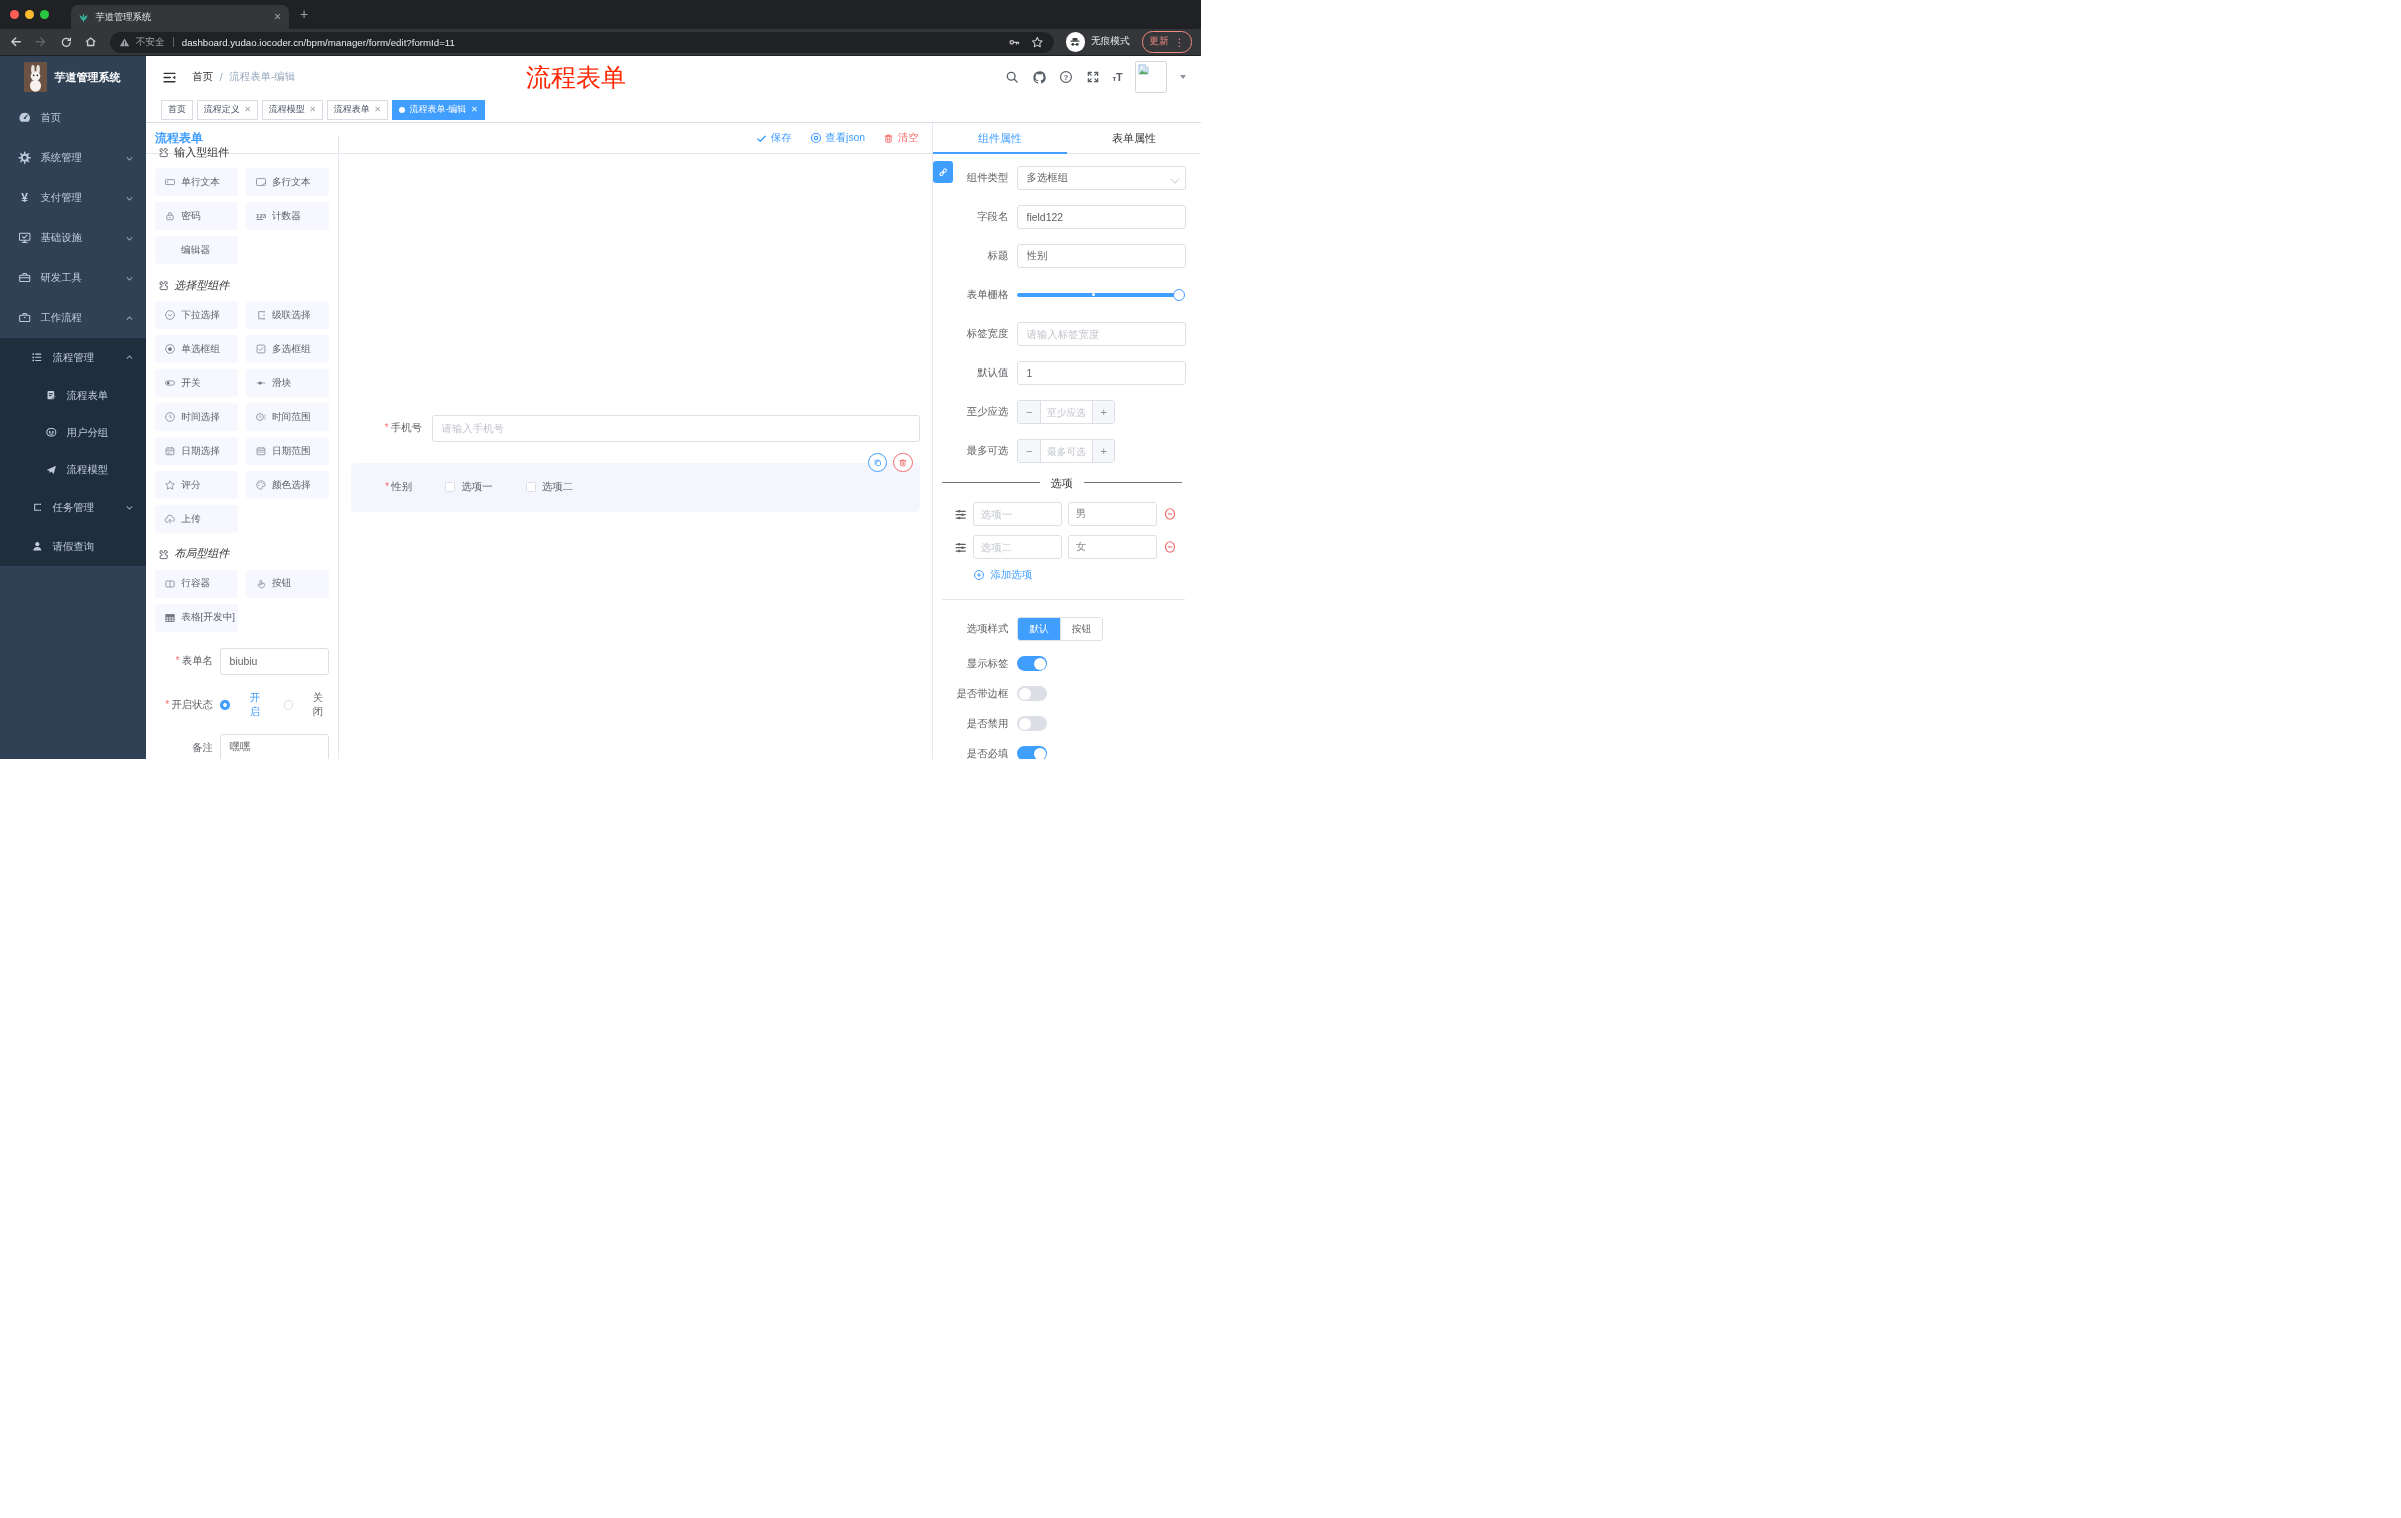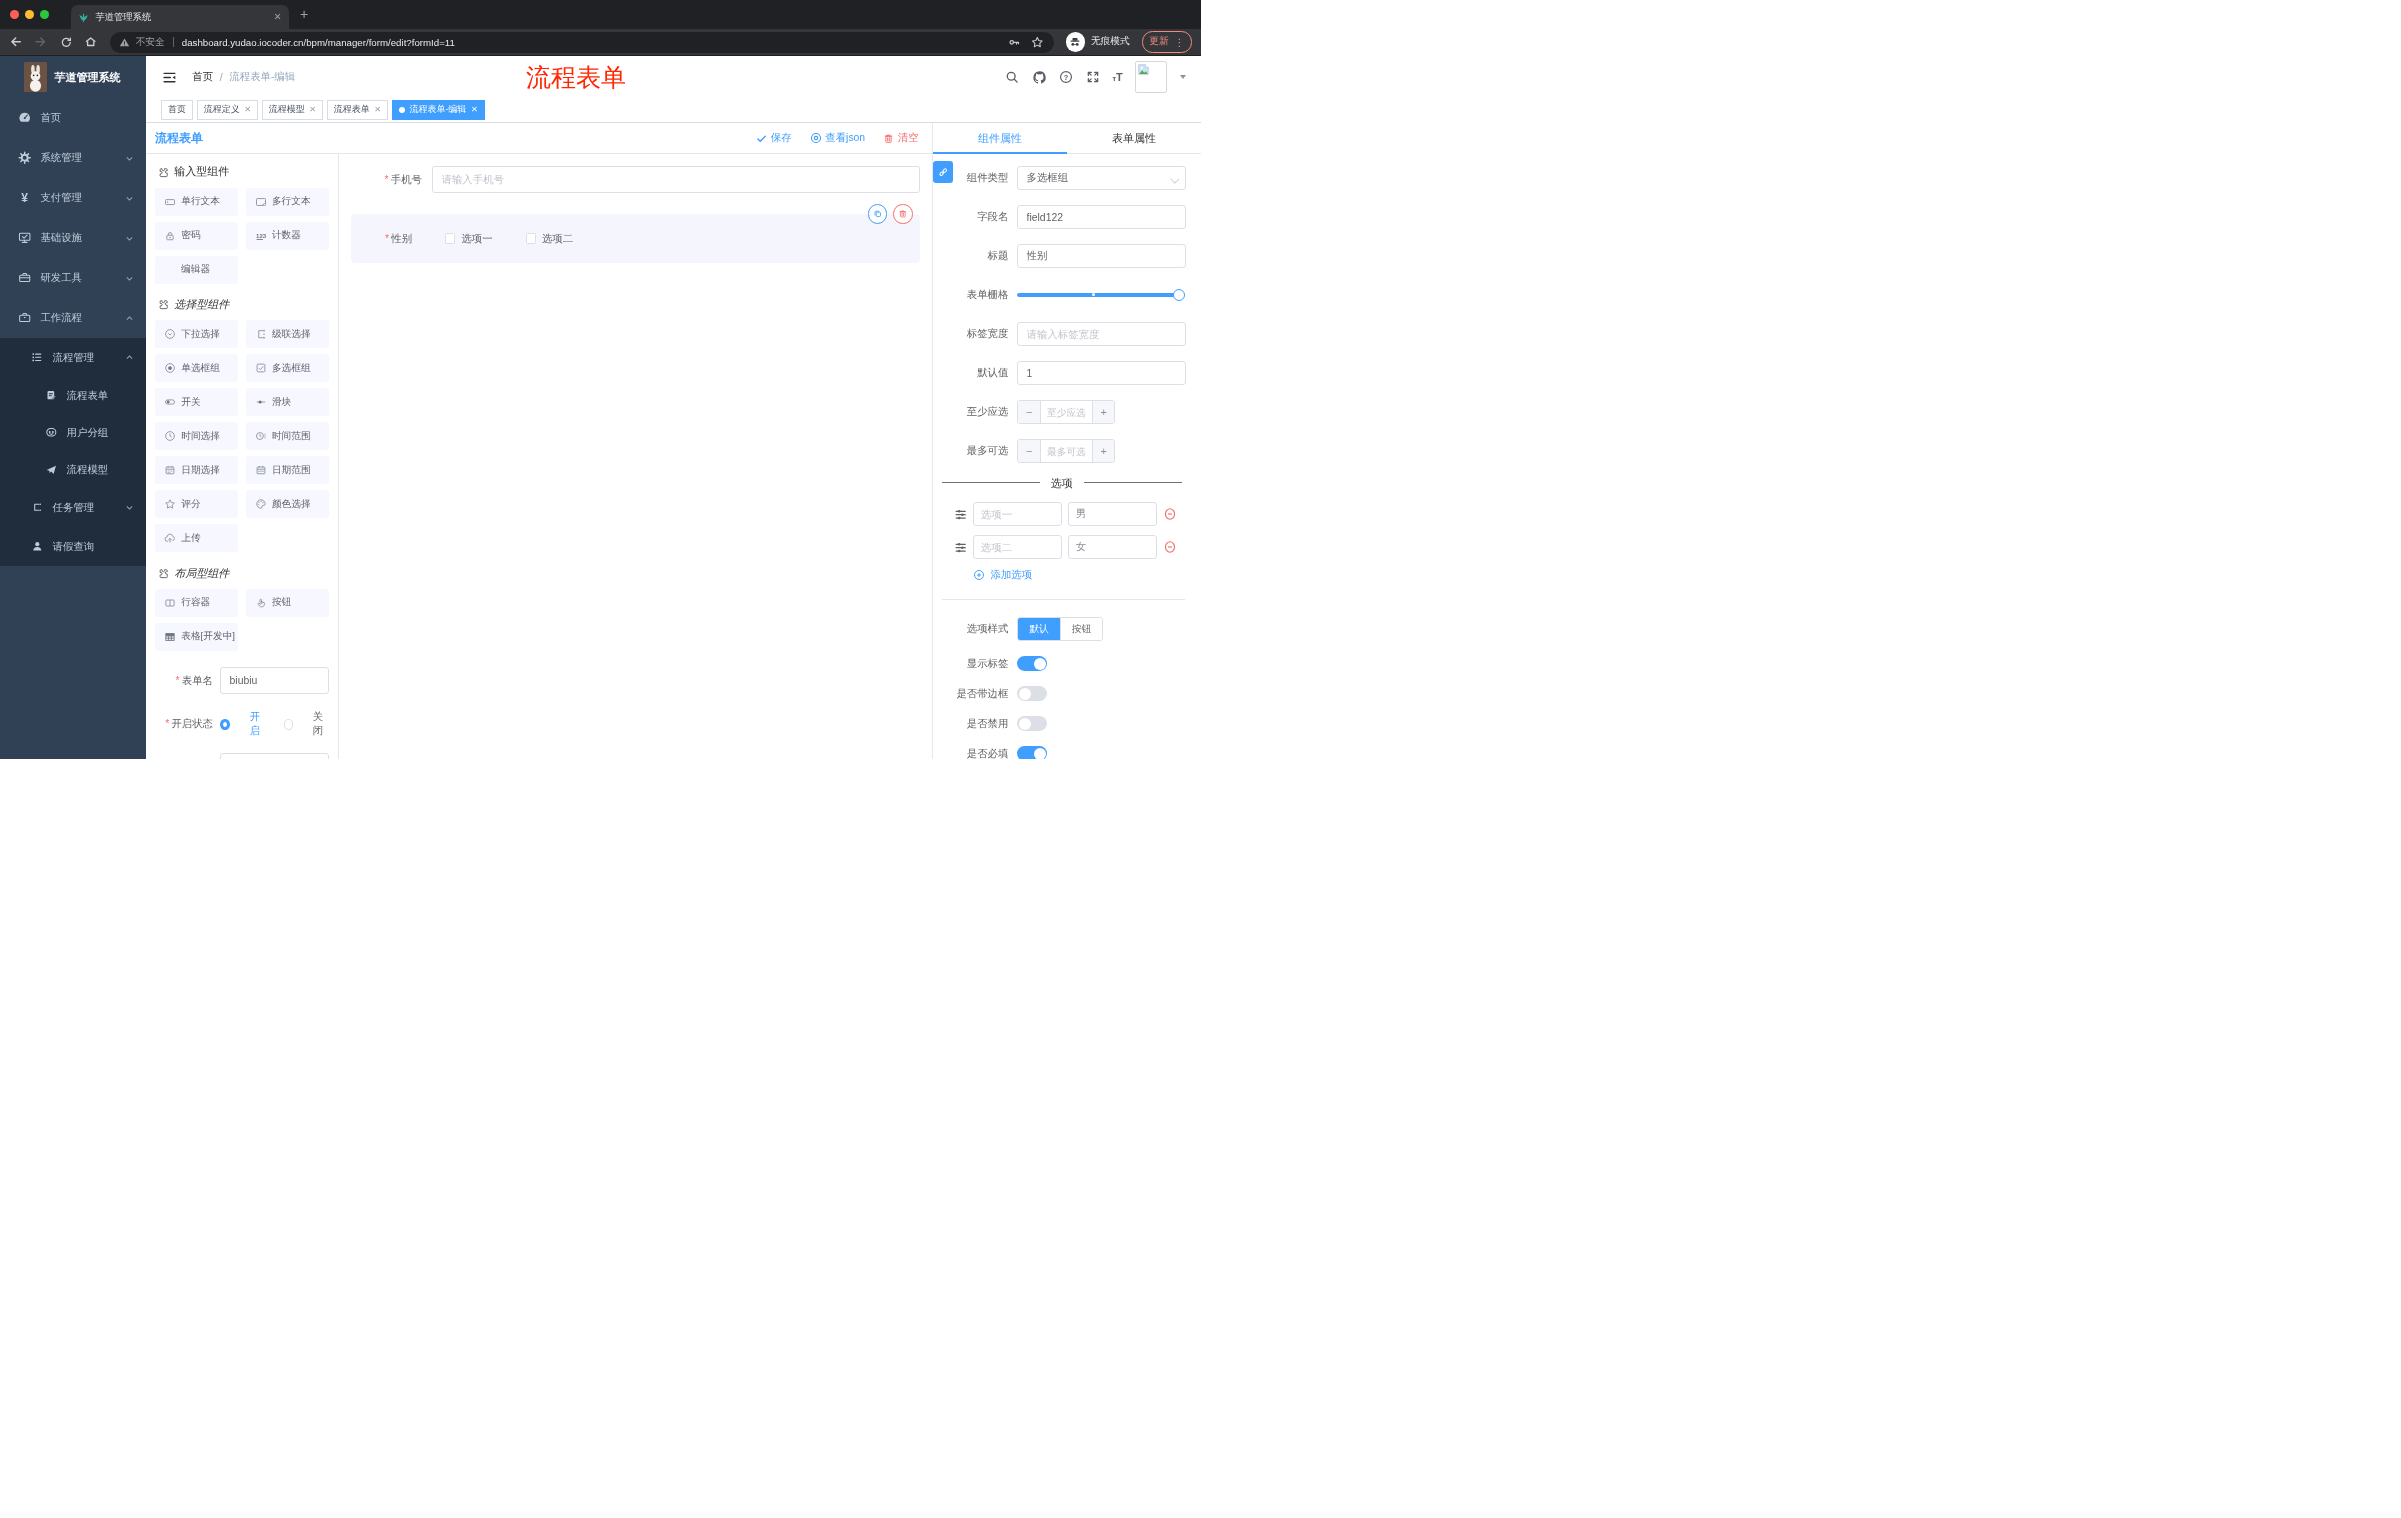--- a/index.html
+++ b/index.html
@@ -63,21 +63,21 @@
   .tag.active .tclose{color:#fff;}
   .tdot{width:6px;height:6px;border-radius:50%;background:#fff;}
   
   .workspace{flex:1;display:flex;min-height:0;}
   .leftwrap{width:786px;flex:none;display:flex;flex-direction:column;min-height:0;}
   .dtoolbar{height:30px;flex:none;border-bottom:0.7px solid #e4e7ed;display:flex;align-items:center;padding:0 13.4px 0 9px;}
   .dtitle{font-size:12px;color:#409eff;font-weight:600;}
   .dacts{margin-left:auto;display:flex;align-items:center;gap:18px;}
   .dact{display:flex;align-items:center;gap:3.7px;font-size:10.4px;color:#409eff;cursor:pointer;}
   .dact.red{color:#f56c6c;}
-  .dbody{flex:1;display:flex;min-height:0;}
+  .dbody{flex:1;display:flex;min-height:0;align-items:center;}
   
   .lpanel{width:193px;flex:none;border-right:0.7px solid #e4e7ed;padding:10.4px 9px 0 9px;box-sizing:border-box;overflow:hidden;}
   .sechead{display:flex;align-items:center;gap:5.2px;font-size:11px;color:#303133;margin:0 0 8.2px 1.5px;}
   .sechead.mt{margin-top:13.4px;font-style:italic;}
   .cgrid{display:grid;grid-template-columns:1fr 1fr;gap:6px 7.4px;}
   .citem{height:28px;background:#f6f7ff;border-radius:3px;display:flex;align-items:center;gap:5.2px;padding-left:9px;font-size:9.7px;color:#5f6368;cursor:grab;}
   .citem .clbl{white-space:nowrap;}
   .citem.noicon{padding-left:26px;}
   
   .mrow{display:flex;align-items:center;margin-top:12px;}

